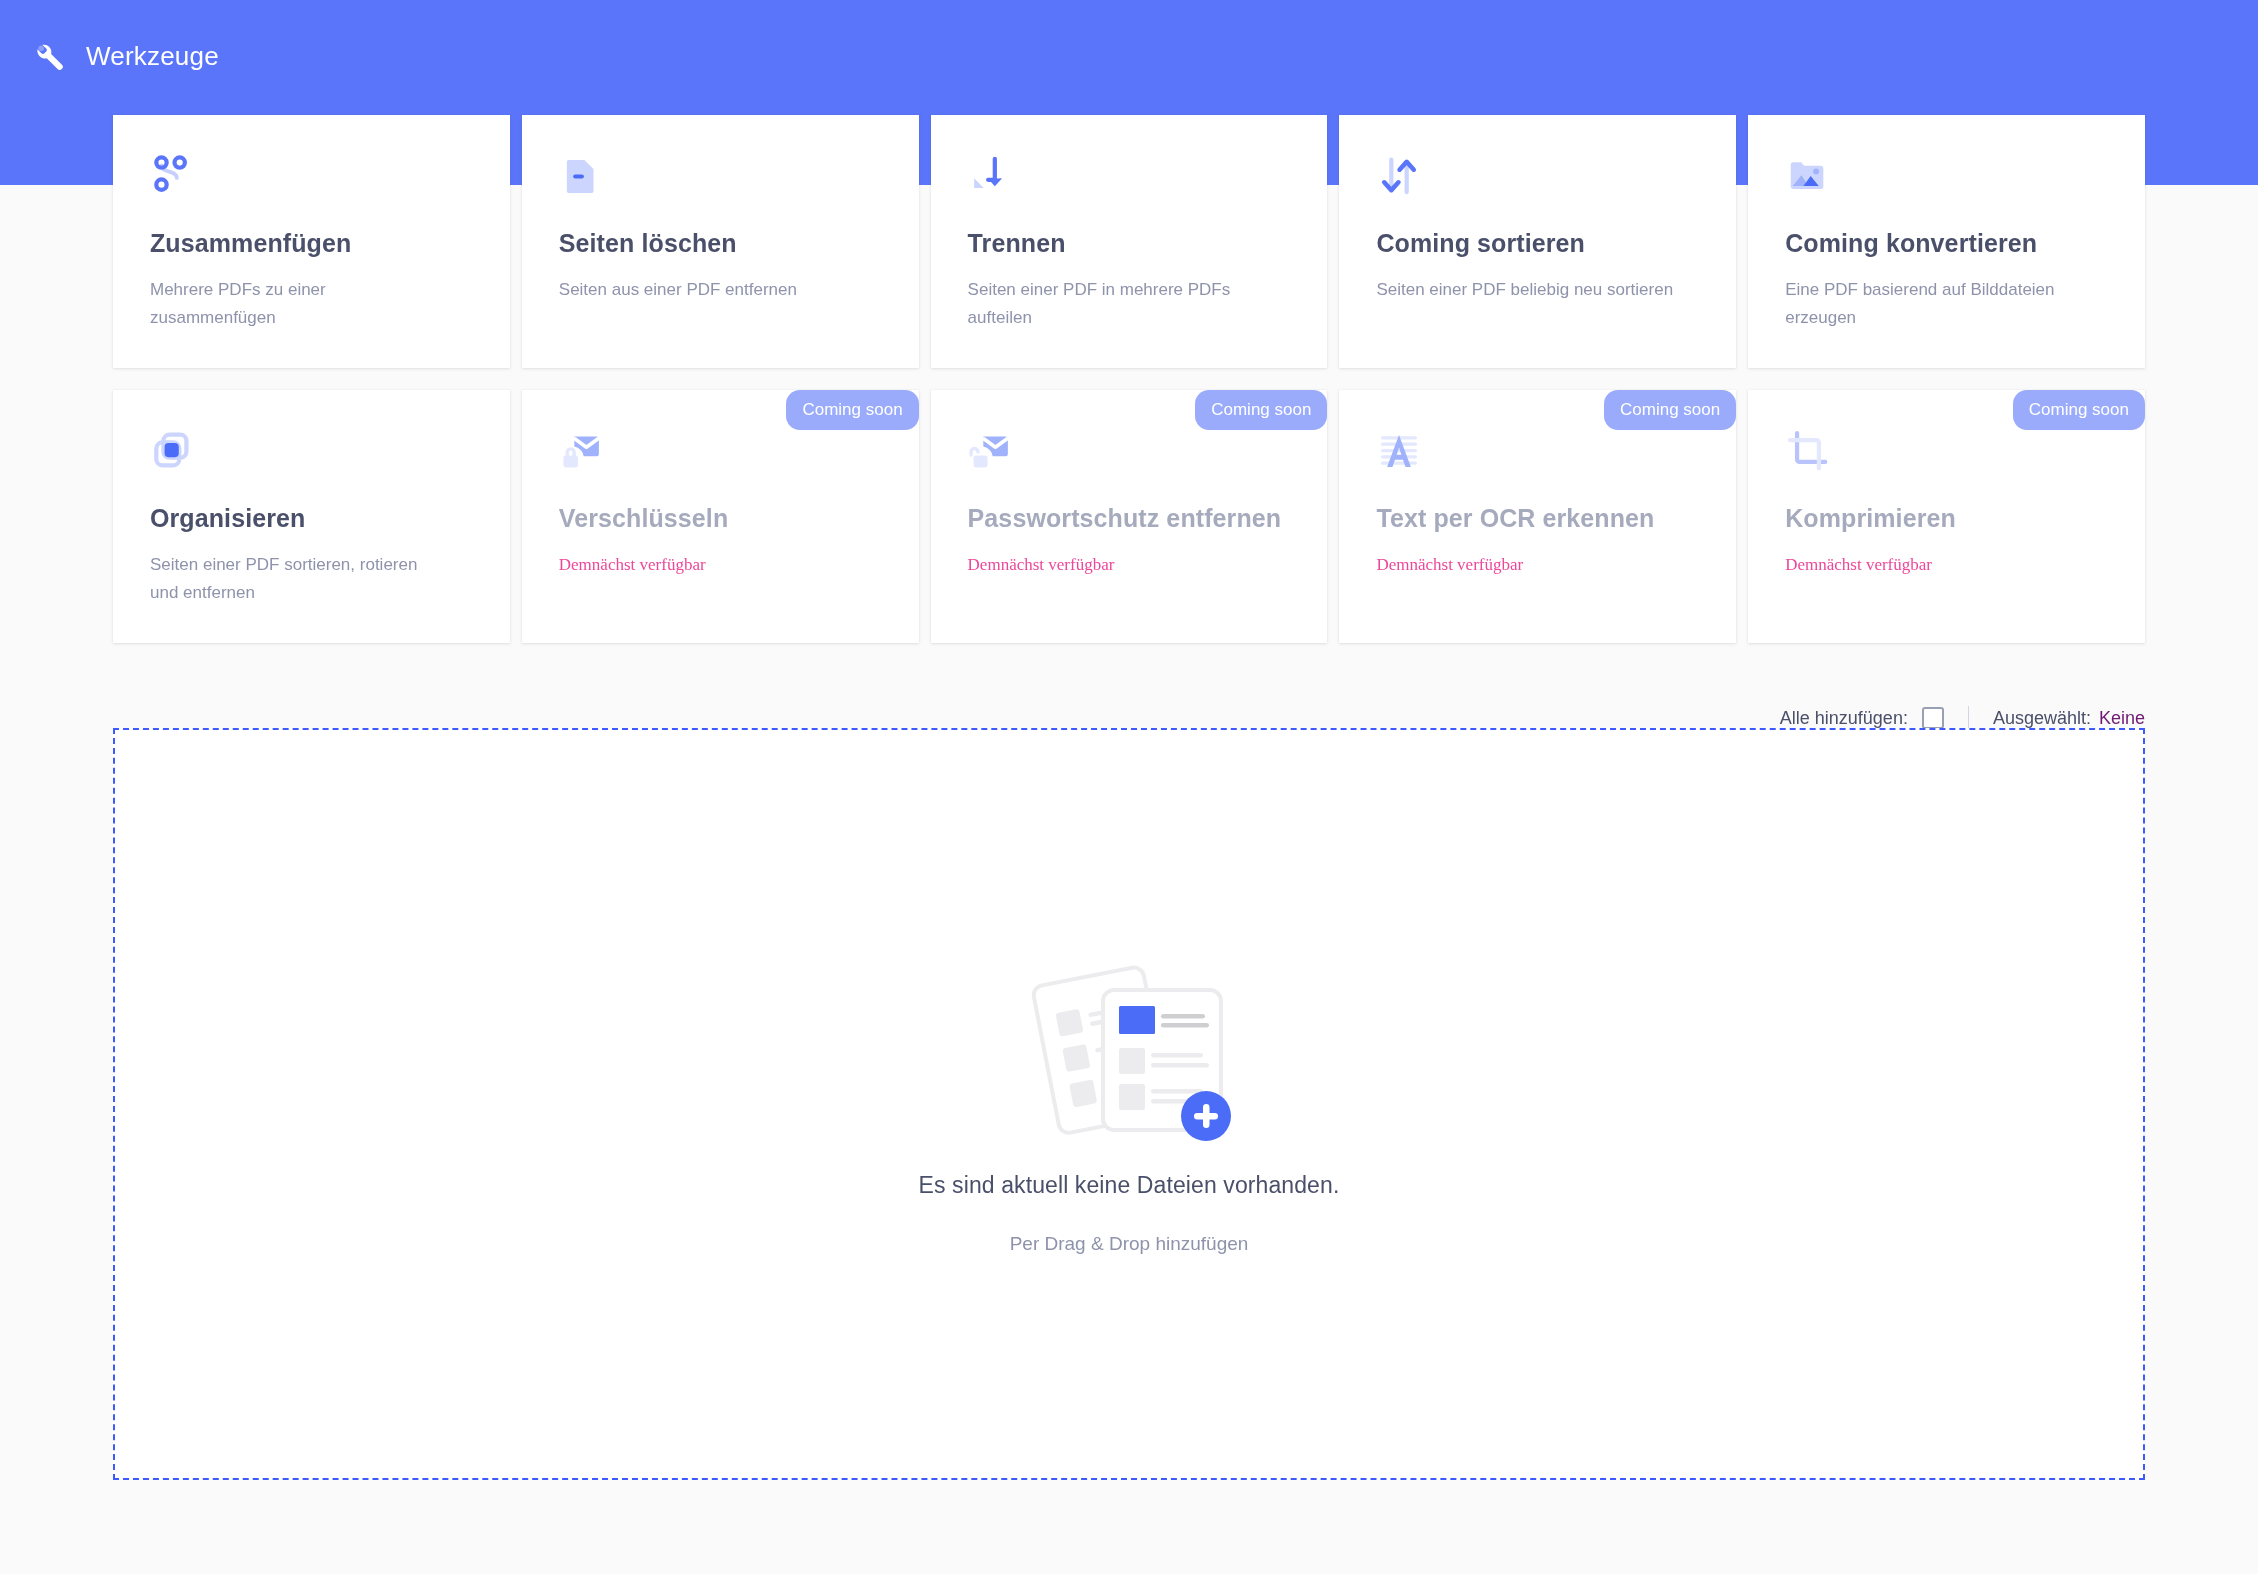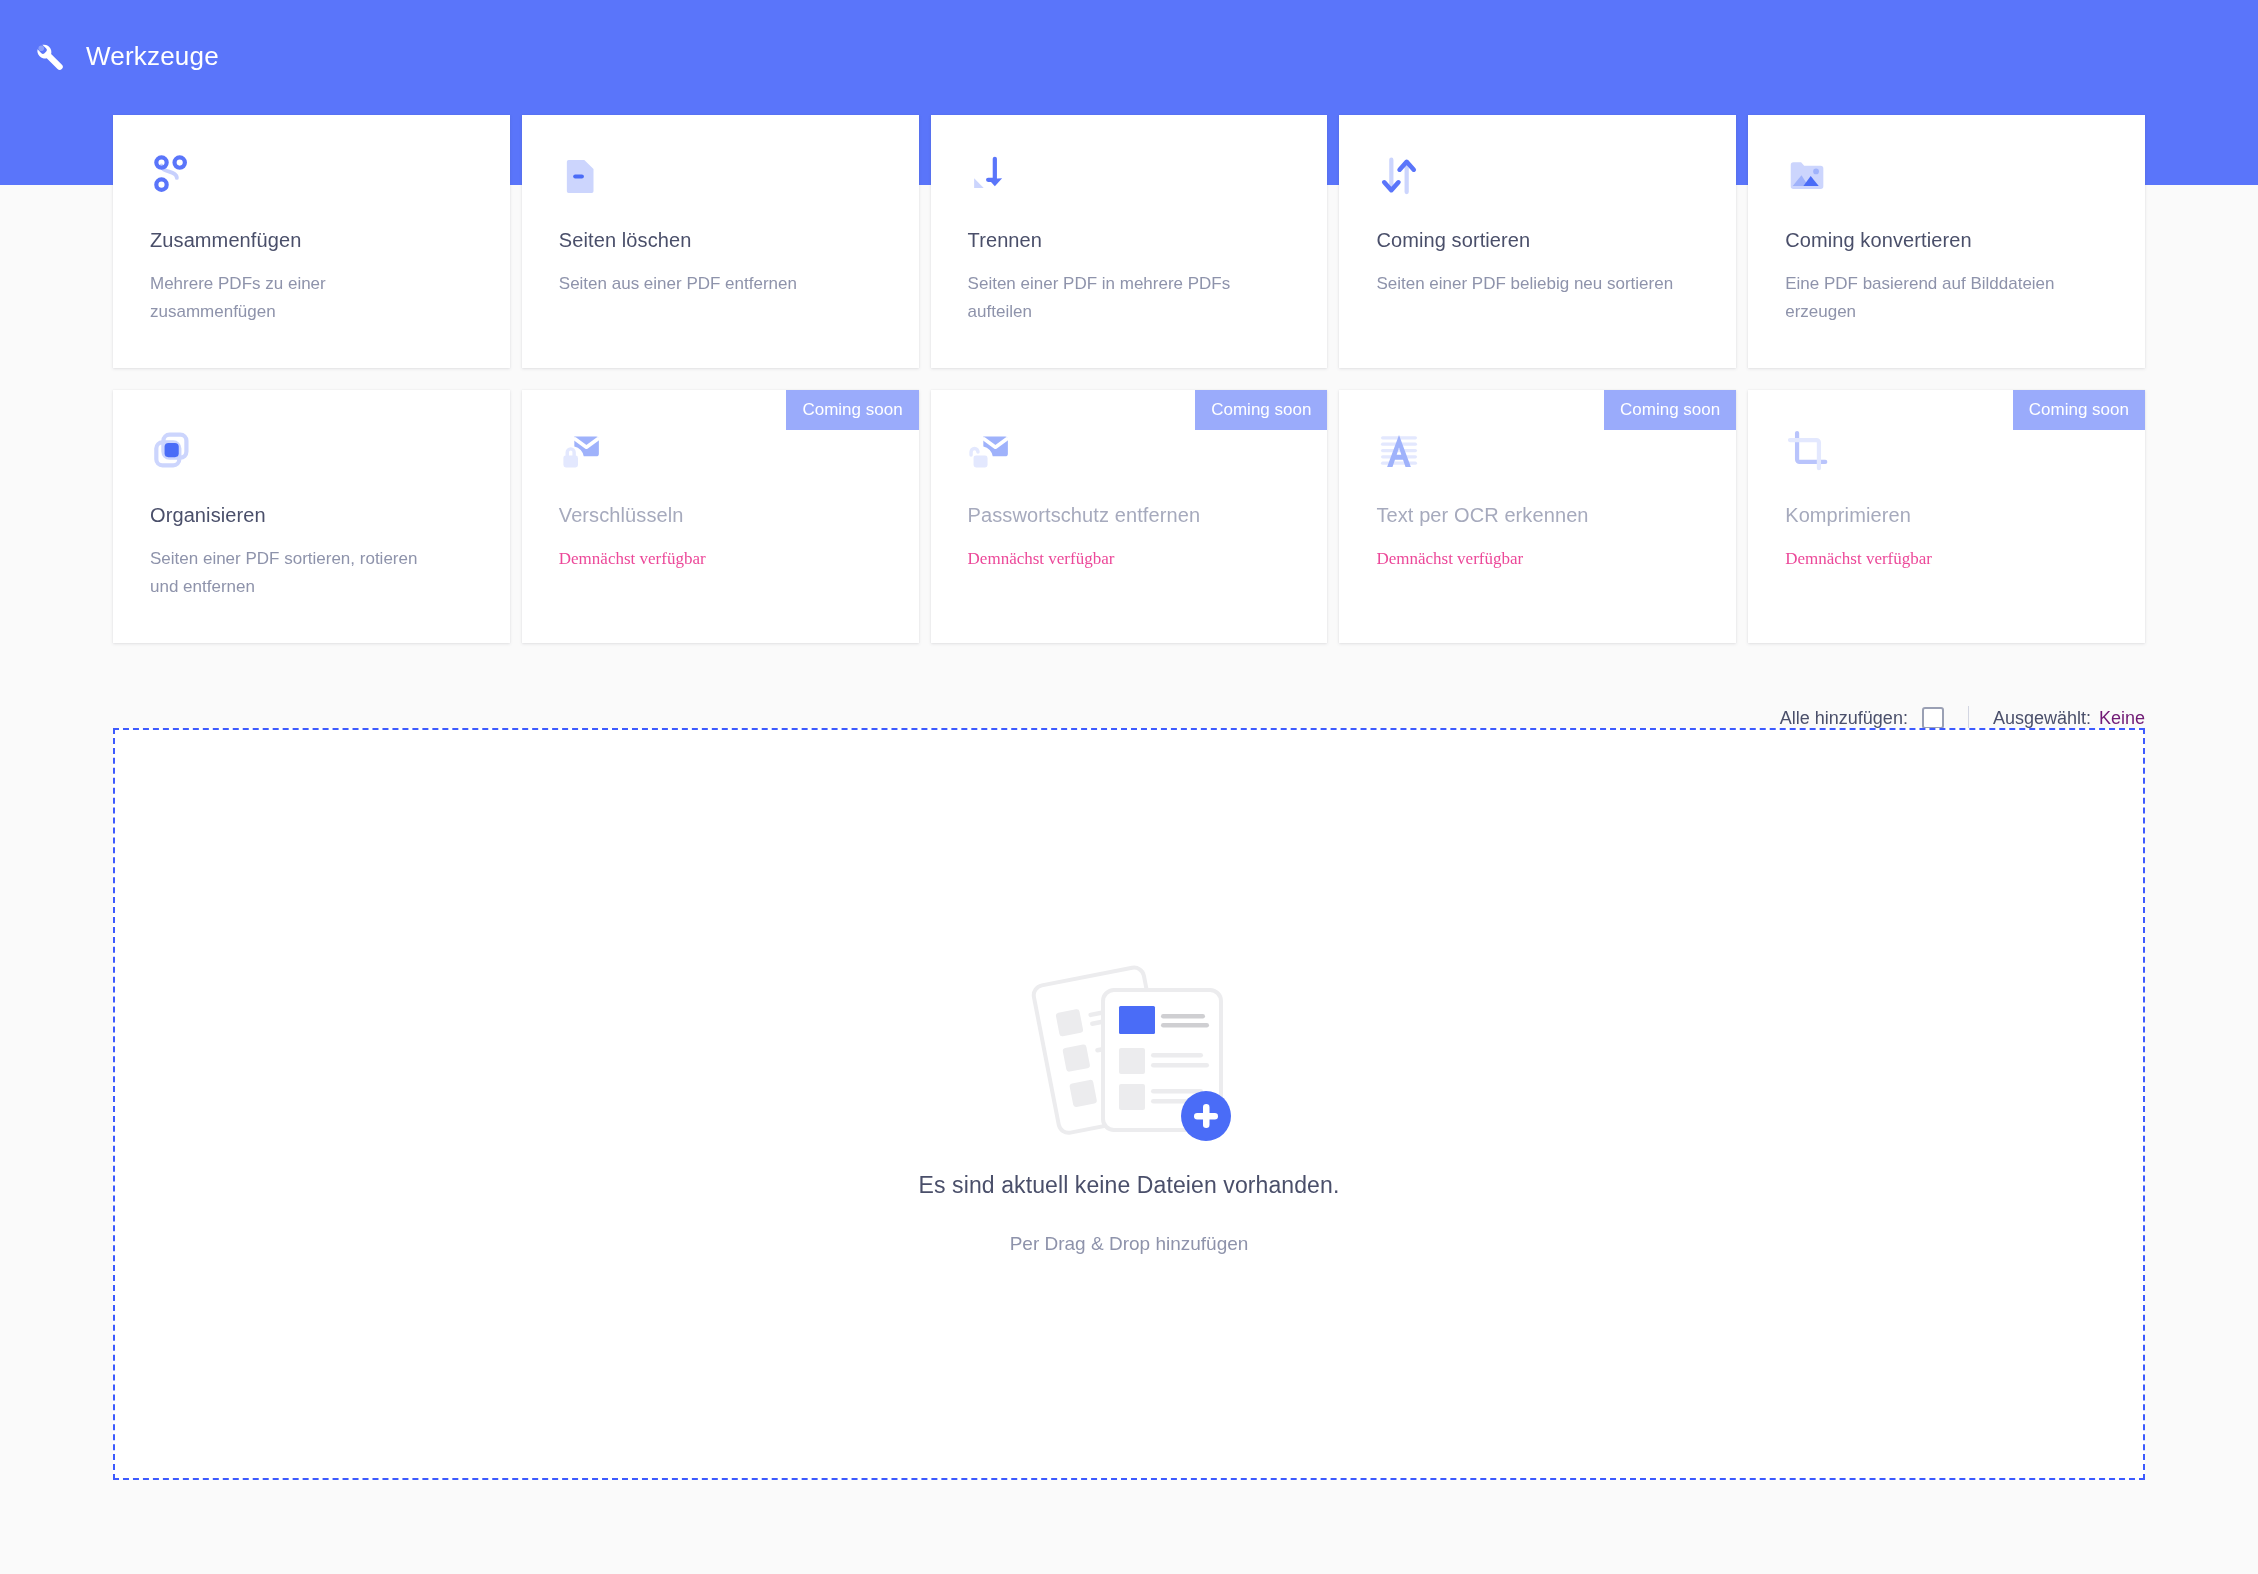--- a/index.html
+++ b/index.html
@@ -78,23 +78,23 @@
   }
   .tool-card:last-child { margin-right: 0; }
   .tool-card.soon { cursor: default; }
 
   .tool-icon {
     width: 46px; height: 46px;
     display: block;
     margin-bottom: 30px;
   }
   .tool-title {
-    font-size: 20px;
+    font-size: 25px;
     color: #4a4f6a;
-    font-weight: 400;
+    font-weight: 700;
     letter-spacing: .1px;
     margin-bottom: 18px;
   }
   .tool-desc {
     font-size: 17px;
     line-height: 1.62;
     color: #8e93ab;
     font-weight: 400;
     max-width: 300px;
   }
@@ -104,20 +104,21 @@
   .badge-soon {
     position: absolute;
     top: 0;
     right: 0;
     background: #9aabfb;
     color: #ffffff;
     font-size: 17px;
     line-height: 1;
     padding: 11px 16px 12px 16px;
     white-space: nowrap;
+    border-radius: 14px;
   }
 
   
   .select-bar {
     position: absolute;
     top: 706px;
     right: 113px;
     display: flex;
     align-items: center;
     gap: 0;

